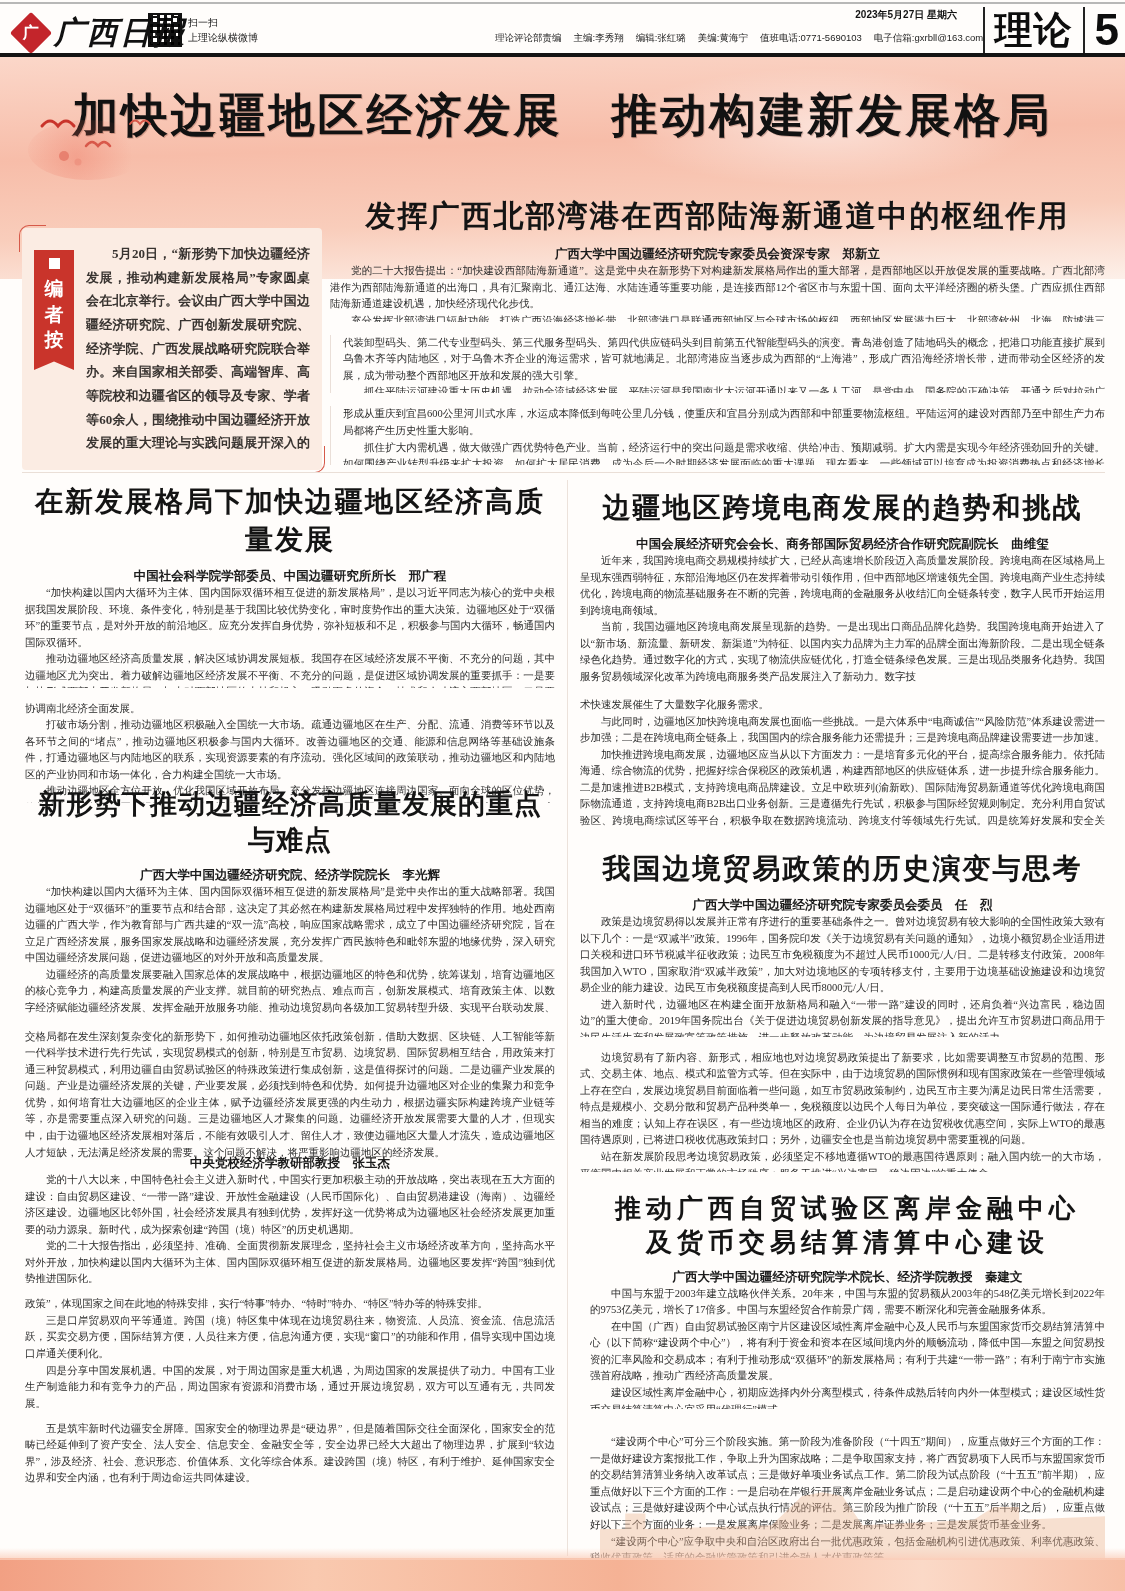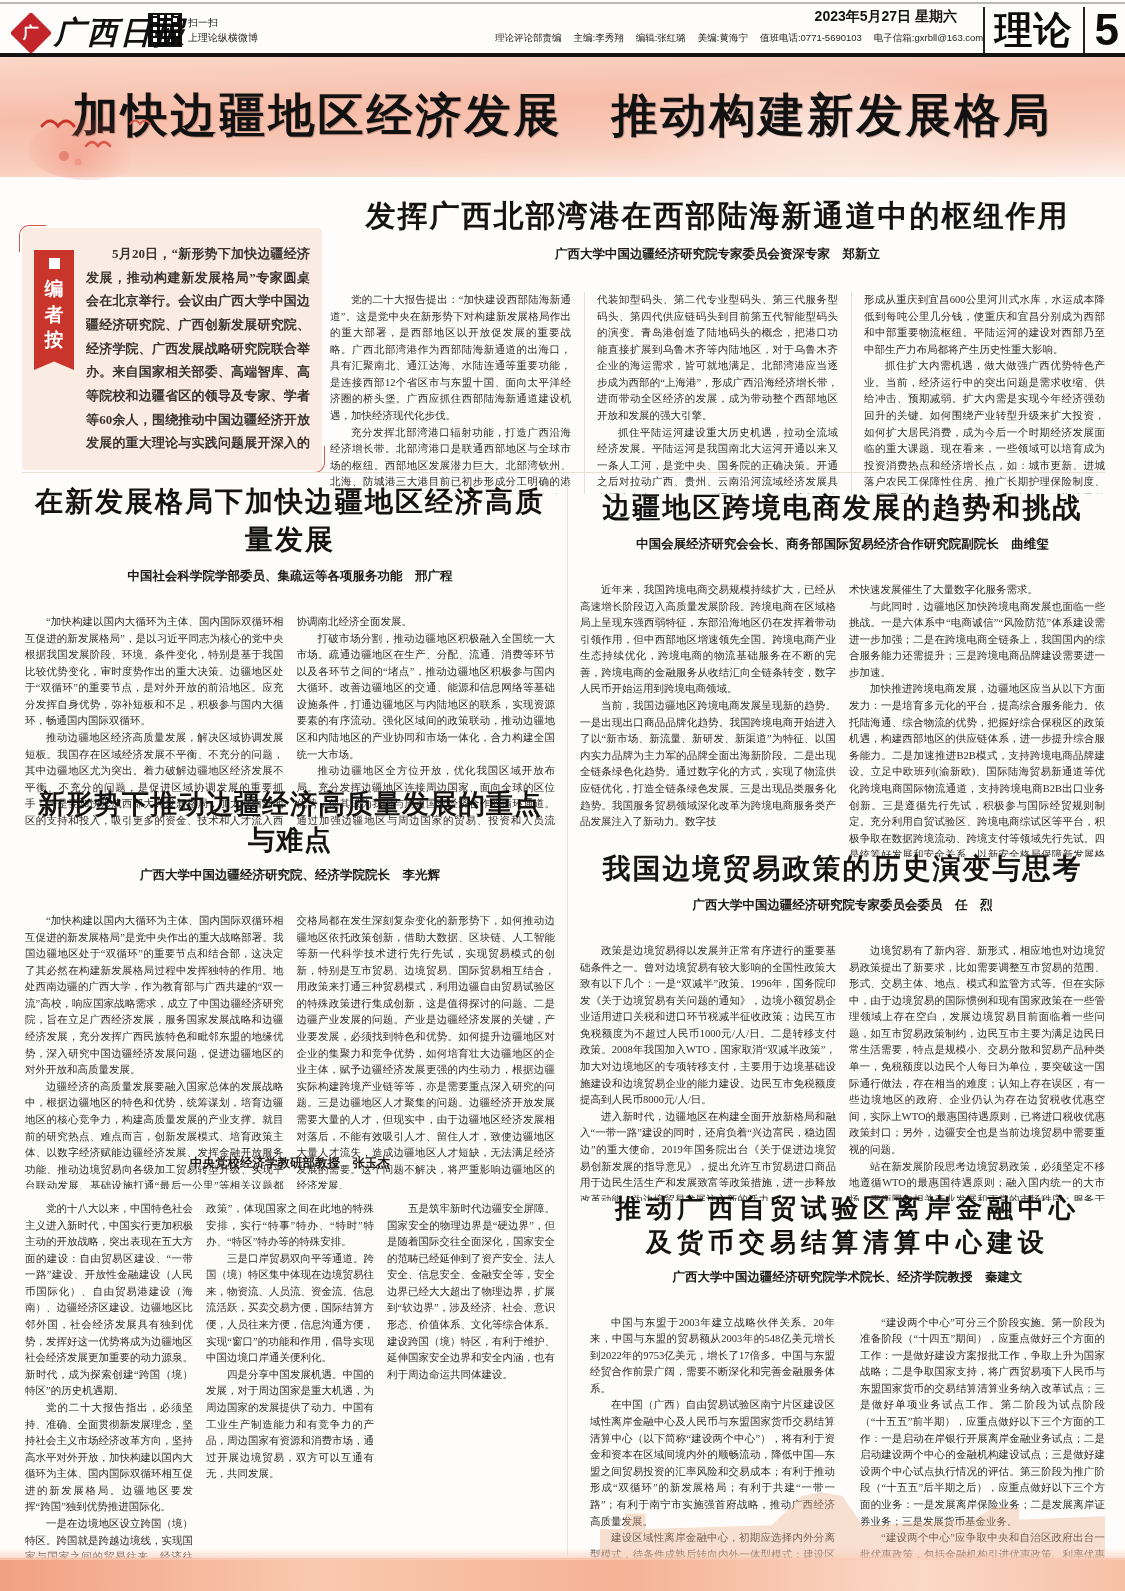--- a/index.html
+++ b/index.html
@@ -11,29 +11,29 @@
   .masthead{position:absolute;left:16px;top:6px;display:flex;align-items:center;gap:8px;}
   .logo-diamond{width:30px;height:30px;background:#c3252b;transform:rotate(45deg);display:flex;align-items:center;justify-content:center;border-radius:3px;}
   .logo-diamond span{transform:rotate(-45deg);color:#fff;font-weight:900;font-size:16px;font-family:"Liberation Serif",serif;}
   .masthead-title{font-size:31px;font-weight:900;color:#111;letter-spacing:2px;font-style:italic;font-family:"Liberation Serif","DejaVu Serif",serif;}
   .qr-wrap{position:absolute;left:148px;top:7px;display:flex;gap:6px;align-items:center;}
   .qr{width:34px;height:34px;border:2px solid #111;box-sizing:border-box;position:relative;
       background-image:repeating-linear-gradient(0deg,#111 0 3px,transparent 3px 6px),repeating-linear-gradient(90deg,#111 0 3px,transparent 3px 7px);background-blend-mode:multiply;}
   .qr i{position:absolute;width:8px;height:8px;border:2px solid #111;background:#fff;box-sizing:border-box;}
   .qr i.a{left:1px;top:1px}.qr i.b{right:1px;top:1px}.qr i.c{left:1px;bottom:1px}
   .qr-caption{font-family:"Liberation Sans",sans-serif;font-size:10px;color:#222;line-height:1.5;}
-  .date-line{position:absolute;right:168px;top:2px;font-family:"Liberation Sans",sans-serif;font-weight:700;font-size:14px;color:#111;margin-left:12px;}
+  .date-line{position:absolute;right:168px;top:2px;font-family:"Liberation Sans",sans-serif;font-weight:700;font-size:10px;color:#111;margin-left:12px;}
   .staff-line{position:absolute;left:495px;top:26px;width:470px;font-family:Liberation Sans, sans-serif;font-size:9.5px;color:#222;display:flex;gap:12px;white-space:nowrap;}
   .section-box{position:absolute;right:6px;top:0;height:48px;display:flex;align-items:center;}
   .section-name{font-family:"Liberation Sans",sans-serif;font-weight:900;font-size:38px;color:#0d0d0d;letter-spacing:1px;
                 border-left:2px solid #222;border-right:2px solid #222;padding:0 10px;line-height:46px;}
   .page-number{font-family:"Liberation Sans",sans-serif;font-weight:900;font-size:44px;color:#0d0d0d;padding-left:10px;}
   .header-rule{position:absolute;left:0;top:53px;width:1125px;height:4px;background:#141414;}
   
-  #banner{position:absolute;left:0;top:57px;width:1125px;height:120px;
+  #banner{position:absolute;left:0;top:57px;width:1125px;height:222px;
           background:linear-gradient(178deg,#fbd7c9 0%,#f7bda9 40%,#f9cdbb 70%,#fdf0e9 100%);}
   #banner .mist{position:absolute;right:90px;top:10px;width:420px;height:120px;border-radius:50%;
           background:radial-gradient(ellipse at center,rgba(255,255,255,.55),rgba(255,255,255,0) 70%);}
   .main-headline{position:absolute;left:0;top:28px;width:1125px;text-align:center;
           font-family:"Liberation Sans","DejaVu Sans",sans-serif;font-weight:900;font-size:46px;color:#121212;letter-spacing:3px;
           text-shadow:1px 1px 0 rgba(90,30,20,.25);}
   .birds{position:absolute;left:34px;top:108px;width:140px;height:60px;}
   .blossom{position:absolute;left:28px;top:120px;width:120px;height:60px;border-radius:50%;
           background:radial-gradient(circle at 40% 60%,rgba(236,110,90,.35),rgba(236,110,90,0) 70%);}
   
@@ -44,21 +44,21 @@
             display:flex;flex-direction:column;align-items:center;padding-top:8px;box-sizing:border-box;
             clip-path:polygon(0 0,100% 0,100% 100%,50% 93%,0 100%);}
   .note-tab .sq{width:11px;height:11px;background:#fff;margin-bottom:7px;}
   .note-tab .ch{font-size:19px;font-weight:700;line-height:1.35;font-family:"Liberation Serif",serif;}
   .note-body{position:absolute;left:64px;top:14px;width:224px;height:216px;overflow:hidden;}
   .note-body p{margin:0;text-indent:2em;font-size:13px;line-height:1.82;color:#383330;font-weight:600;text-align:justify;}
   
   .article{position:absolute;}
   .article-title{font-family:"Liberation Serif","DejaVu Serif",serif;font-weight:700;color:#141414;text-align:center;letter-spacing:2px;margin:0;}
   .article-byline{text-align:center;font-family:"Liberation Sans",sans-serif;font-size:12.5px;font-weight:700;color:#1c1c1c;margin-top:9px;}
-  .cols{display:flex;gap:13px;margin-top:29px;}
+  .cols{display:flex;gap:13px;margin-top:0;flex-direction:column;}
   .col{flex:1;overflow:hidden;}
   .col p{margin:0;text-indent:2em;font-size:10.5px;line-height:1.58;text-align:justify;color:#2c2c2c;}
   .col[data-cont] p:first-child{text-indent:0;}
   #art-a{left:330px;top:196px;width:775px;}
   #art-a .article-title{font-size:30px;}
   #art-a .cols{height:202px;}
   #art-a .col + .col{border-left:1px solid #eadfd8;padding-left:12px;}
   #art-b{left:25px;top:483px;width:530px;}
   #art-b .article-title{font-size:28px;}
   #art-b .cols{height:218px;}
@@ -171,21 +171,21 @@
           <p>抓住扩大内需机遇，做大做强广西优势特色产业。当前，经济运行中的突出问题是需求收缩、供给冲击、预期减弱。扩大内需是实现今年经济强劲回升的关键。如何围绕产业转型升级来扩大投资，如何扩大居民消费，成为今后一个时期经济发展面临的重大课题。现在看来，一些领域可以培育成为投资消费热点和经济增长点，如：城市更新、进城落户农民工保障性住房、推广长期护理保险制度、发展通用航空业、推广改性甲醇替代汽柴油天然气、建立城乡和全国统一的土地市场以增加农民财产性收入等，都可以在广西率先突破。</p>
         </div>
     </div>
   </div>
 
   <div class="h-divider"></div>
   <div class="v-divider"></div>
 
   <div class="article" id="art-b">
     <h2 class="article-title">在新发展格局下加快边疆地区经济高质量发展</h2>
-    <div class="article-byline">中国社会科学院学部委员、集疏运等各项服务功能　邢广程</div>
+    <div class="article-byline">中国社会科学院学部委员、中国边疆研究所所长　邢广程</div>
     <div class="cols">
       <div class="col">
           <p>“加快构建以国内大循环为主体、国内国际双循环相互促进的新发展格局”，是以习近平同志为核心的党中央根据我国发展阶段、环境、条件变化，特别是基于我国比较优势变化，审时度势作出的重大决策。边疆地区处于“双循环”的重要节点，是对外开放的前沿地区。应充分发挥自身优势，弥补短板和不足，积极参与国内大循环，畅通国内国际双循环。</p>
           <p>推动边疆地区经济高质量发展，解决区域协调发展短板。我国存在区域经济发展不平衡、不充分的问题，其中边疆地区尤为突出。着力破解边疆地区经济发展不平衡、不充分的问题，是促进区域协调发展的重要抓手：一是要加快形成西部大开发新格局，加大对西部地区的支持和投入，吸引更多的资金、技术和人才流入西部地区。二是要推动东北全面振兴，有效探索东北老工业基地产业结构转型的新方向，培育新的经济增长点。三是要重视经济重心南移和南北差距扩大的问题，加强南北地区之间的互联互通和经济合作，</p>
         </div>
       <div class="col" data-cont="">
           <p>协调南北经济全面发展。</p>
           <p>打破市场分割，推动边疆地区积极融入全国统一大市场。疏通边疆地区在生产、分配、流通、消费等环节以及各环节之间的“堵点”，推动边疆地区积极参与国内大循环。改善边疆地区的交通、能源和信息网络等基础设施条件，打通边疆地区与内陆地区的联系，实现资源要素的有序流动。强化区域间的政策联动，推动边疆地区和内陆地区的产业协同和市场一体化，合力构建全国统一大市场。</p>
           <p>推动边疆地区全方位开放，优化我国区域开放布局。充分发挥边疆地区连接周边国家、面向全球的区位优势，使其成为我国与周边国家经济合作的循环通道。通过加强边疆地区与周边国家的贸易、投资和人员流动，实现双方经贸合作的互利共赢。利用好东部沿海地区开发开放的先导作用，强化陆海内外联动、东西双向互济效应。加快沿边重点开发开放试验区建设，促进边疆地区开发开放向更高层次和更高水平迈进。</p>
         </div>

